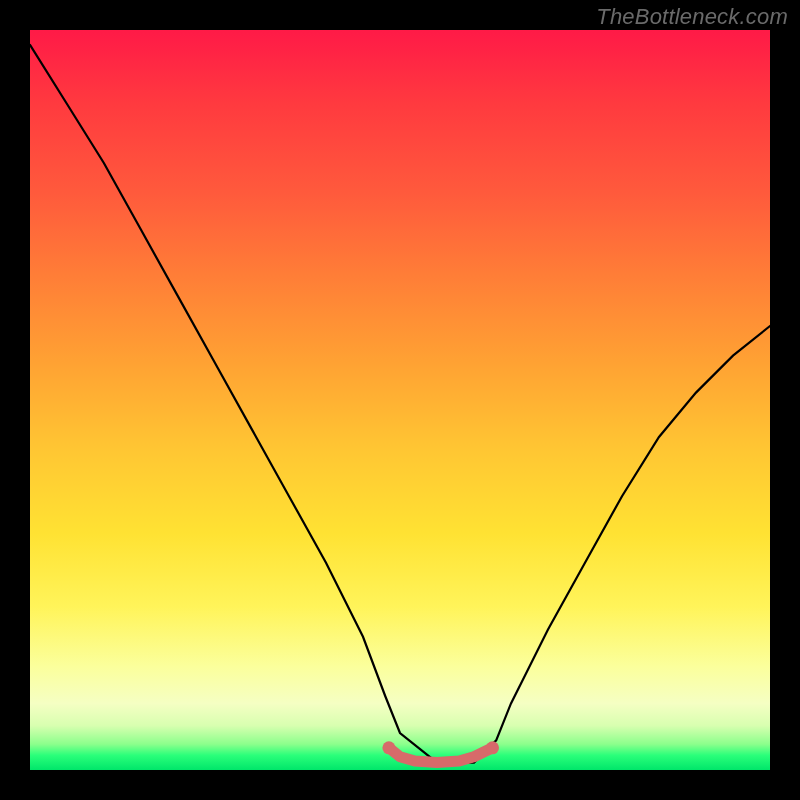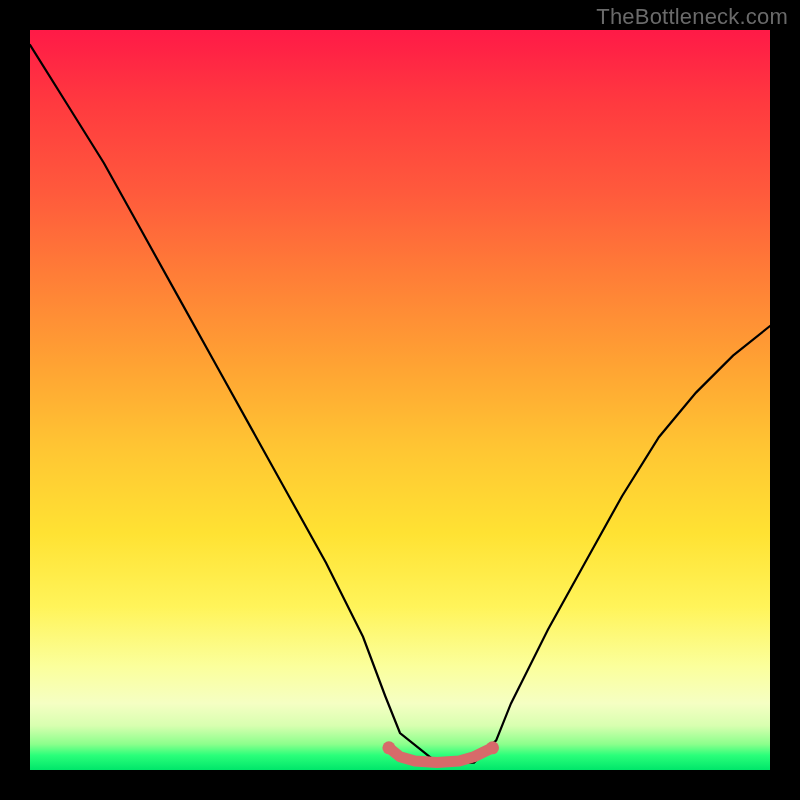--- a/index.html
+++ b/index.html
@@ -11,20 +11,21 @@
     overflow: hidden;
     font-family: Arial, Helvetica, sans-serif;
   }
   .frame {
     position: absolute;
     left: 0;
     top: 0;
     width: 800px;
     height: 800px;
     background: #000;
+    font-style: italic;
   }
   .plot {
     position: absolute;
     left: 30px;
     top: 30px;
     width: 740px;
     height: 740px;
     
     background: linear-gradient(
       to bottom,

